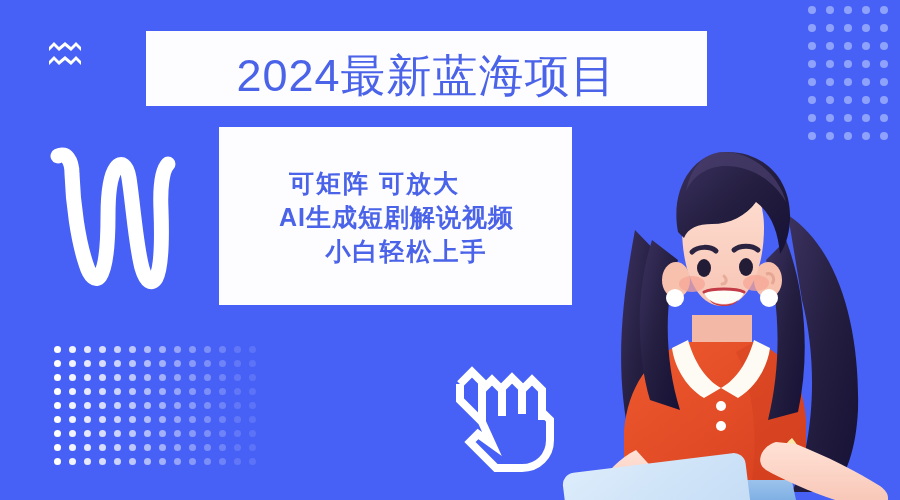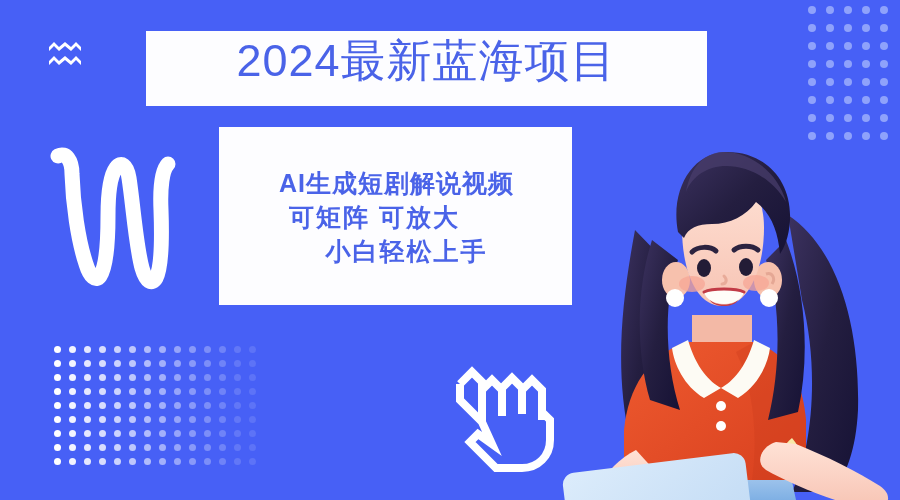--- a/index.html
+++ b/index.html
@@ -37,21 +37,21 @@
   
   #cursor-hand{position:absolute;left:452px;top:360px;width:112px;height:116px;}
 
   
   #character{position:absolute;left:540px;top:120px;width:380px;height:380px;}
 
   
   #title-banner{
     position:absolute;left:146px;top:31px;width:561px;height:75px;
     background:#fdfdff;
-    display:flex;align-items:flex-start;justify-content:center;
+    display:flex;align-items:flex-end;justify-content:center;
     z-index:6;
   }
   #title-text{
     font-size:45px;letter-spacing:1px;
     color:#4a63e8;
     white-space:nowrap;
     font-weight:400;
   }
 
   
@@ -370,18 +370,18 @@
       <path d="M70 30 L80 20 L90 30 L90 60"></path>
       <path d="M90 52 L98 60 L98 80 C98 96 86 108 70 108 L44 108 L18 82 L26 74 L40 84 L30 62 L8 40 L8 24"></path>
     </g>
   </svg>
 
   <div id="title-banner">
     <div id="title-text">2024最新蓝海项目</div>
   </div>
 
   <div id="subtitle-box">
+    <div class="sub-line l2">可矩阵  可放大</div>
     <div class="sub-line l1">AI生成短剧解说视频</div>
-    <div class="sub-line l2">可矩阵  可放大</div>
     <div class="sub-line l3">小白轻松上手</div>
   </div>
 
 </div>
 
 </body></html>

